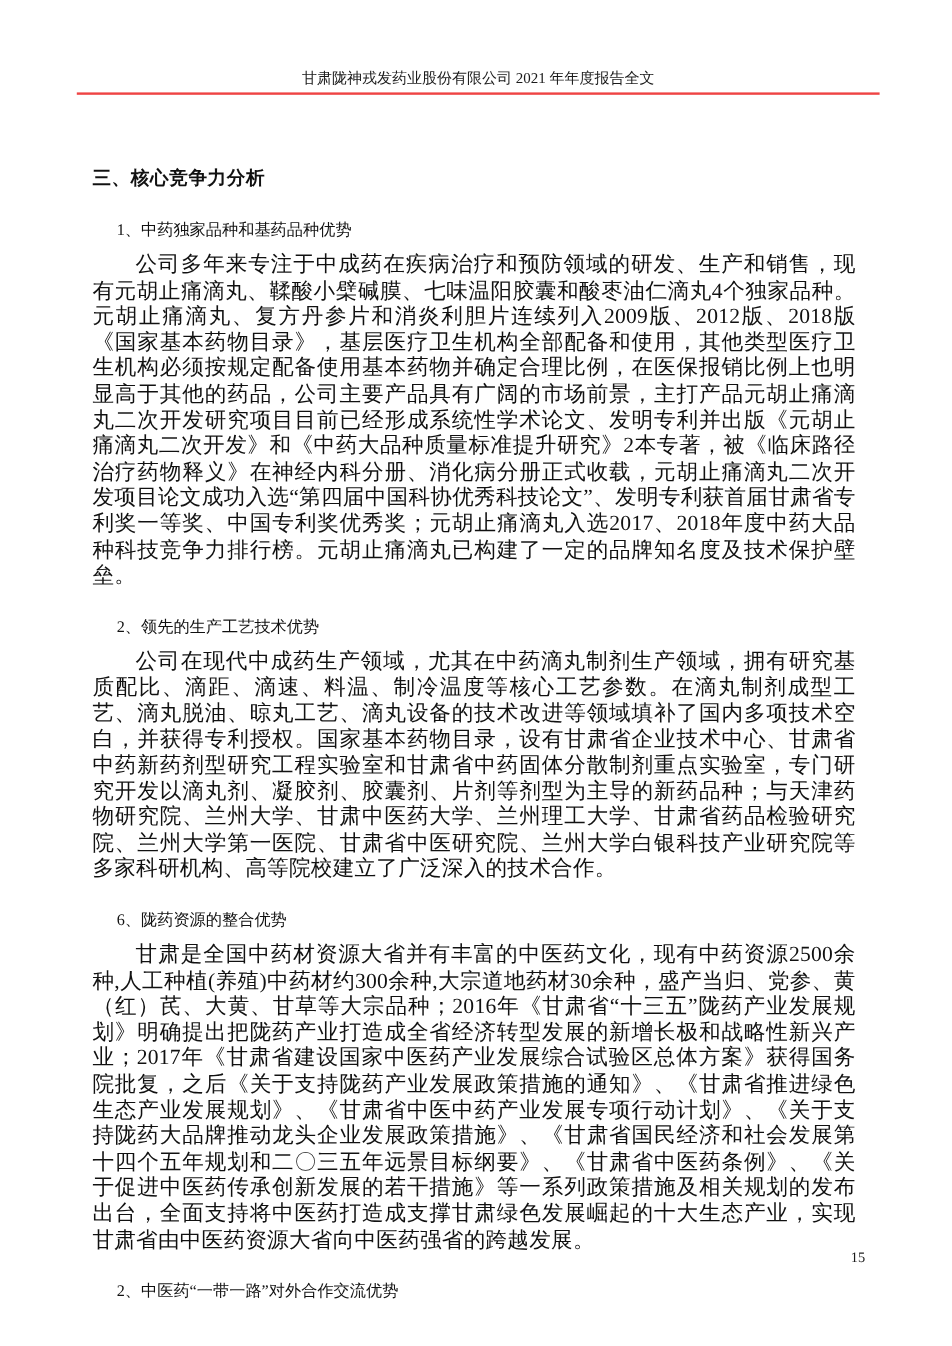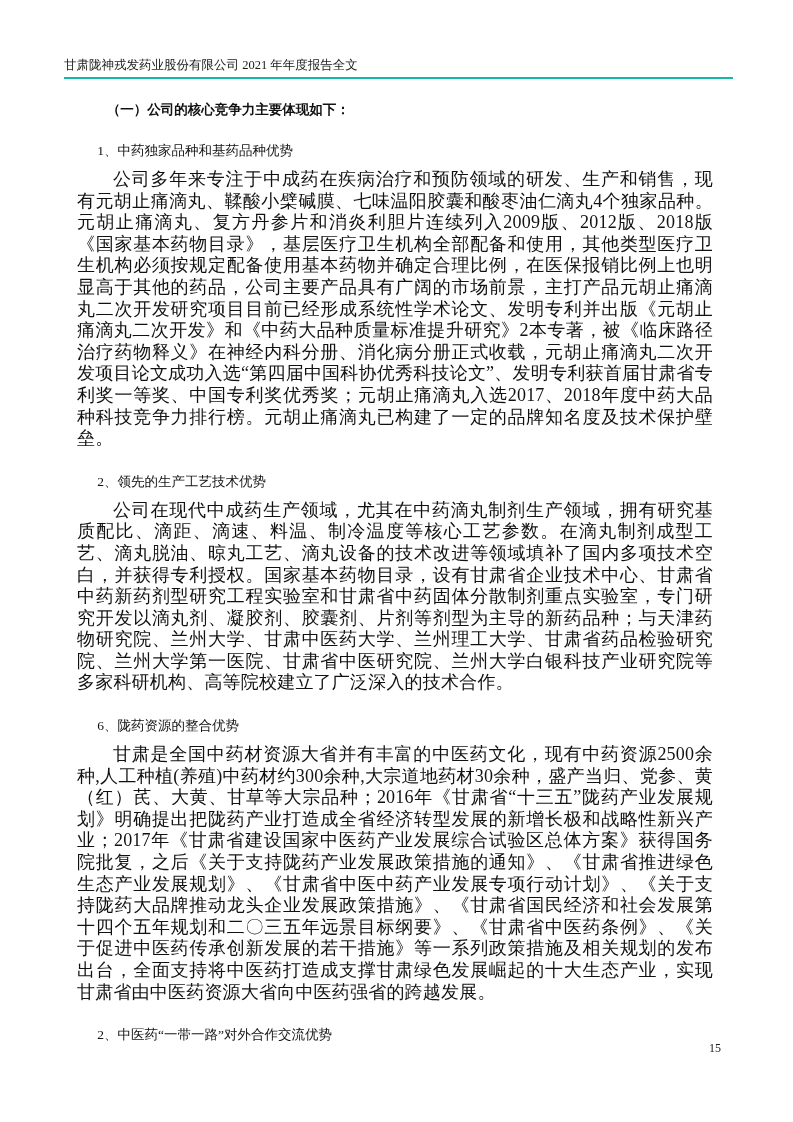--- a/index.html
+++ b/index.html
@@ -14,22 +14,22 @@
     margin: 0 auto;
     background: #ffffff;
     color: #111111;
     font-family: "Liberation Serif", "DejaVu Serif", serif;
     overflow: hidden;
   }
   .doc-header {
     margin: 0 60px 0 64px;
     padding-top: 57px;
     padding-bottom: 4px;
-    border-bottom: 2px solid #14b8a6;
-    text-align: left;
+    border-bottom: 2px solid #ef4444;
+    text-align: center;
     font-size: 12.5px;
     line-height: 16px;
     color: #1a1a1a;
   }
   .doc-body {
     margin: 0 80px 0 77px;
   }
   .doc-title {
     margin: 59px 0 0 0;
     font-size: 15.5px;
@@ -74,22 +74,22 @@
 <body>
 
 <div class="page">
 
   <header class="doc-header">
     <span>甘肃陇神戎发药业股份有限公司 2021 年年度报告全文</span>
   </header>
 
   <main class="doc-body">
 
+    <h1 class="doc-title">三、核心竞争力分析</h1>
 
-    <h2 class="doc-subtitle">（一）公司的核心竞争力主要体现如下：</h2>
 
     <h3 class="item-heading">1、中药独家品种和基药品种优势</h3>
     <p class="doc-paragraph">公司多年来专注于中成药在疾病治疗和预防领域的研发、生产和销售，现有元胡止痛滴丸、鞣酸小檗碱膜、七味温阳胶囊和酸枣油仁滴丸4个独家品种。元胡止痛滴丸、复方丹参片和消炎利胆片连续列入2009版、2012版、2018版《国家基本药物目录》，基层医疗卫生机构全部配备和使用，其他类型医疗卫生机构必须按规定配备使用基本药物并确定合理比例，在医保报销比例上也明显高于其他的药品，公司主要产品具有广阔的市场前景，主打产品元胡止痛滴丸二次开发研究项目目前已经形成系统性学术论文、发明专利并出版《元胡止痛滴丸二次开发》和《中药大品种质量标准提升研究》2本专著，被《临床路径治疗药物释义》在神经内科分册、消化病分册正式收载，元胡止痛滴丸二次开发项目论文成功入选“第四届中国科协优秀科技论文”、发明专利获首届甘肃省专利奖一等奖、中国专利奖优秀奖；元胡止痛滴丸入选2017、2018年度中药大品种科技竞争力排行榜。元胡止痛滴丸已构建了一定的品牌知名度及技术保护壁垒。</p>
 
     <h3 class="item-heading">2、领先的生产工艺技术优势</h3>
     <p class="doc-paragraph">公司在现代中成药生产领域，尤其在中药滴丸制剂生产领域，拥有研究基质配比、滴距、滴速、料温、制冷温度等核心工艺参数。在滴丸制剂成型工艺、滴丸脱油、晾丸工艺、滴丸设备的技术改进等领域填补了国内多项技术空白，并获得专利授权。国家基本药物目录，设有甘肃省企业技术中心、甘肃省中药新药剂型研究工程实验室和甘肃省中药固体分散制剂重点实验室，专门研究开发以滴丸剂、凝胶剂、胶囊剂、片剂等剂型为主导的新药品种；与天津药物研究院、兰州大学、甘肃中医药大学、兰州理工大学、甘肃省药品检验研究院、兰州大学第一医院、甘肃省中医研究院、兰州大学白银科技产业研究院等多家科研机构、高等院校建立了广泛深入的技术合作。</p>
 
     <h3 class="item-heading">6、陇药资源的整合优势</h3>
     <p class="doc-paragraph">甘肃是全国中药材资源大省并有丰富的中医药文化，现有中药资源2500余种,人工种植(养殖)中药材约300余种,大宗道地药材30余种，盛产当归、党参、黄（红）芪、大黄、甘草等大宗品种；2016年《甘肃省“十三五”陇药产业发展规划》明确提出把陇药产业打造成全省经济转型发展的新增长极和战略性新兴产业；2017年《甘肃省建设国家中医药产业发展综合试验区总体方案》获得国务院批复，之后《关于支持陇药产业发展政策措施的通知》、《甘肃省推进绿色生态产业发展规划》、《甘肃省中医中药产业发展专项行动计划》、《关于支持陇药大品牌推动龙头企业发展政策措施》、《甘肃省国民经济和社会发展第十四个五年规划和二〇三五年远景目标纲要》、《甘肃省中医药条例》、《关于促进中医药传承创新发展的若干措施》等一系列政策措施及相关规划的发布出台，全面支持将中医药打造成支撑甘肃绿色发展崛起的十大生态产业，实现甘肃省由中医药资源大省向中医药强省的跨越发展。</p>
 

